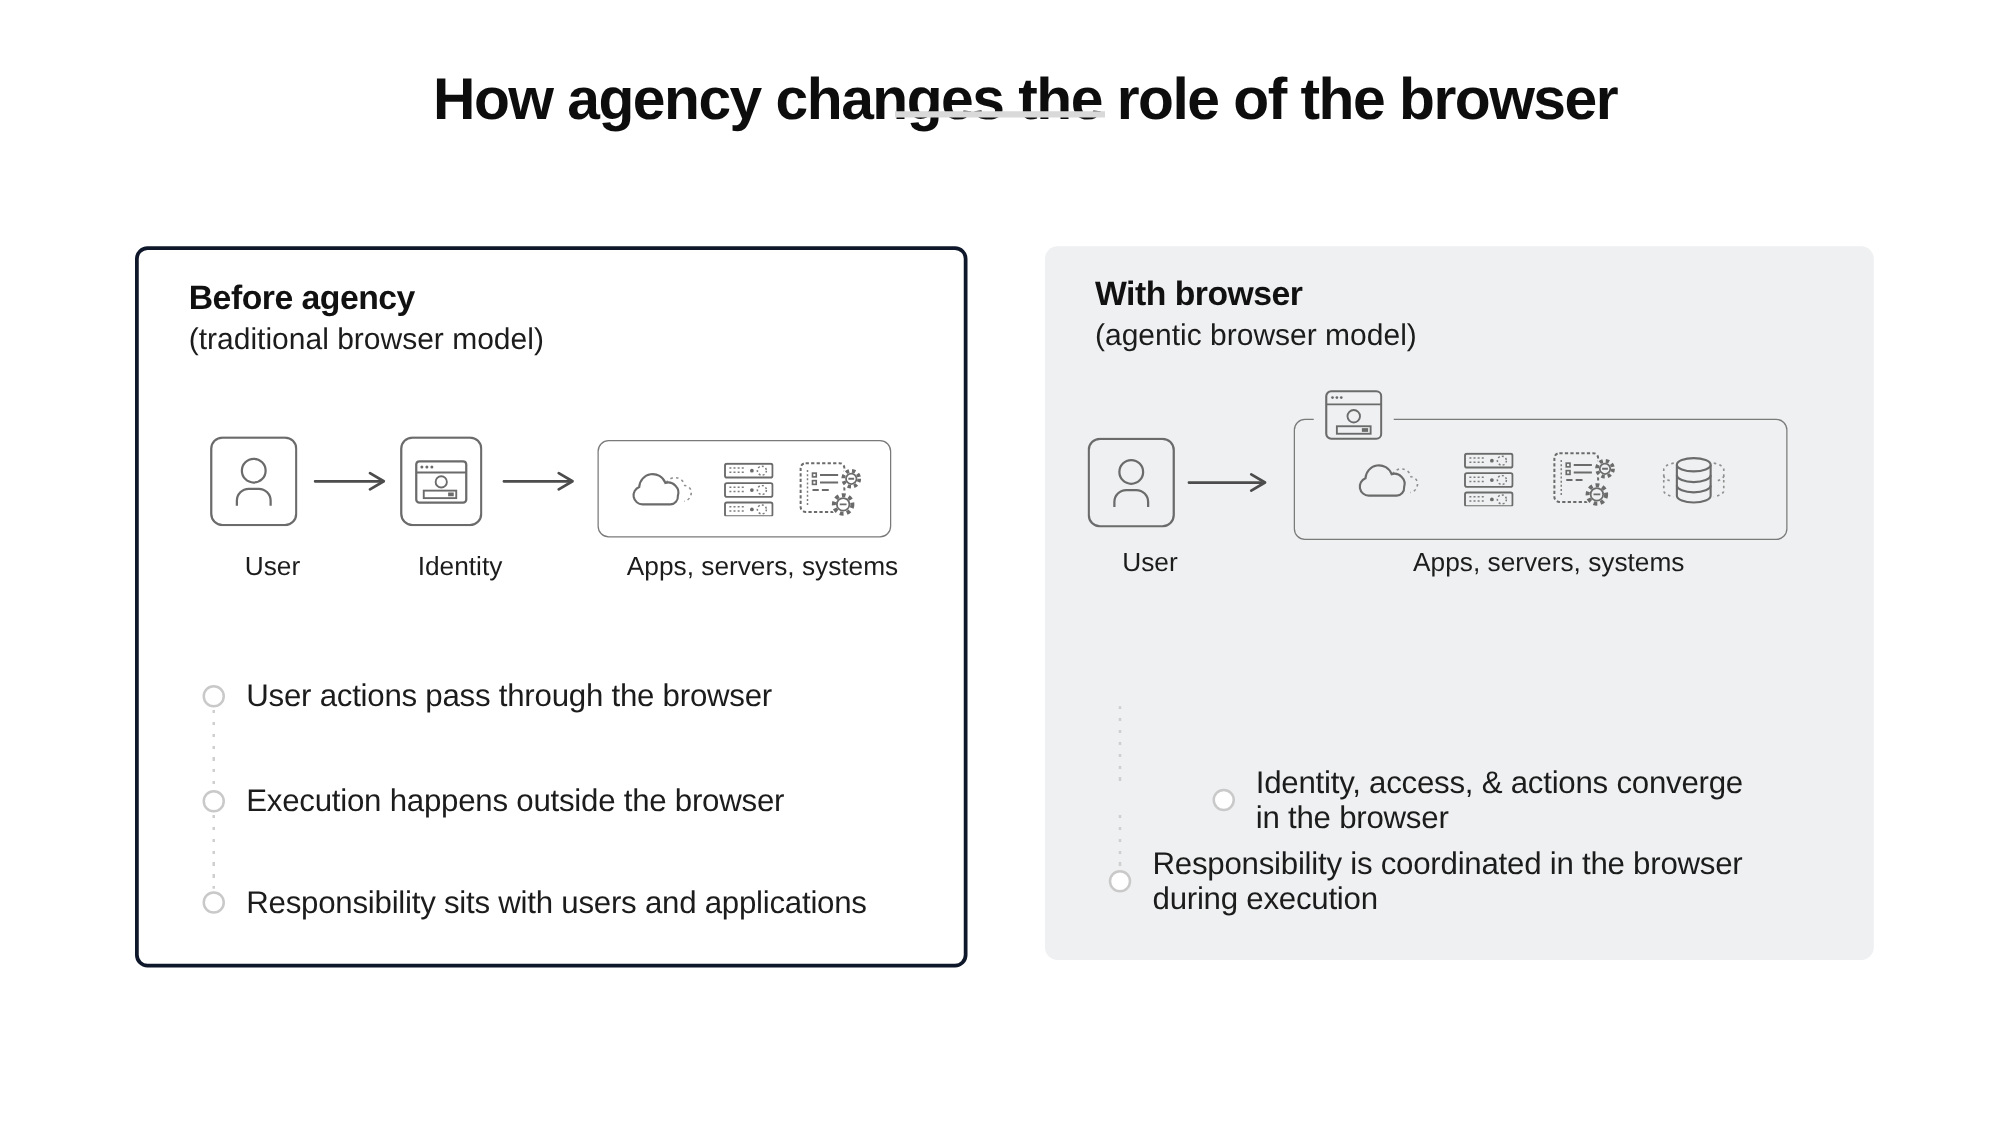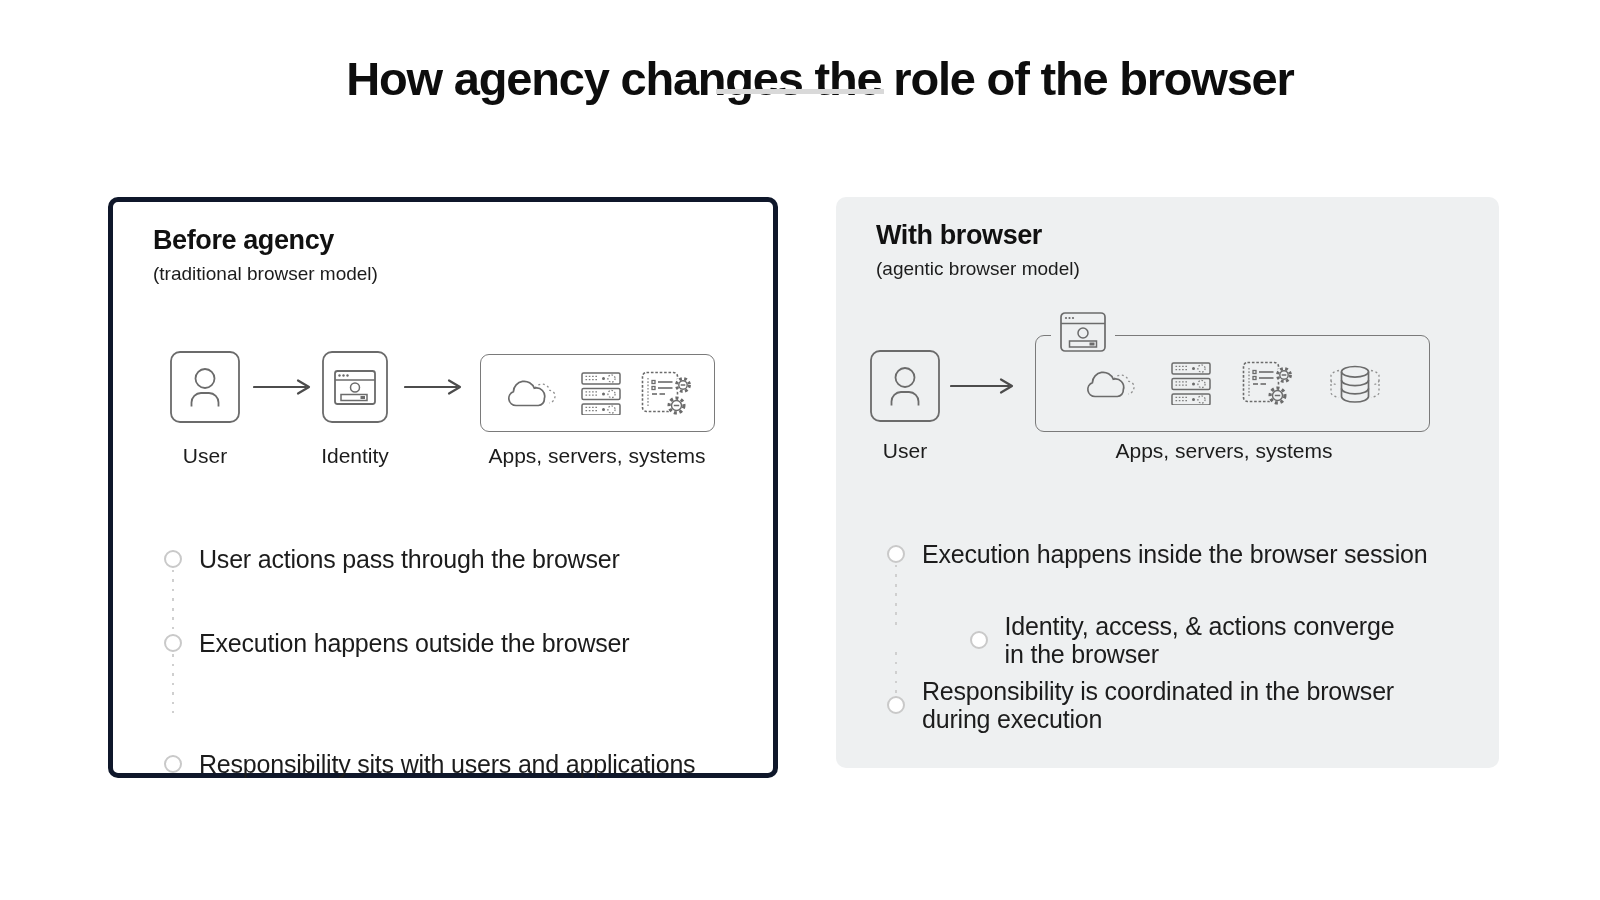--- a/index.html
+++ b/index.html
@@ -4,30 +4,30 @@
 <style>
   html,body{margin:0;padding:0;background:#fff;}
   .stage{position:relative;width:1600px;height:900px;background:#ffffff;overflow:hidden;
          font-family:"Liberation Sans","DejaVu Sans",sans-serif;color:#1c1c1c;}
 
   .title{position:absolute;top:20px;left:0;width:100%;text-align:center;
          font-size:47px;font-weight:bold;letter-spacing:-1.2px;color:#0d0d0d;white-space:nowrap;padding-left:20px;}
   .divider{position:absolute;top:89px;left:716px;width:168px;height:5px;background:#d9d9d9;}
 
   .panel{position:absolute;top:197px;height:571px;border-radius:10px;}
-  .panel-before{left:108px;width:660px;background:#ffffff;border:5px solid #0f172a;--bk:#ffffff;}
+  .panel-before{left:108px;width:660px;background:#ffffff;border:3px solid #0f172a;--bk:#ffffff;}
   .panel-with{left:836px;width:663px;background:#eef0f1;--bk:#eef0f1;}
 
   .heading{position:absolute;left:40px;top:22px;margin:0;font-size:27px;font-weight:bold;
            letter-spacing:-0.4px;color:#111;line-height:32px;}
-  .subheading{position:absolute;left:40px;top:59px;font-size:19px;line-height:26px;color:#1c1c1c;}
+  .subheading{position:absolute;left:40px;top:59px;font-size:24px;line-height:26px;color:#1c1c1c;}
 
   .abs{position:absolute;}
   .flow-label{position:absolute;top:242px;transform:translateX(-50%);font-size:21px;
-              color:#1c1c1c;white-space:nowrap;}
+              color:#1c1c1c;white-space:nowrap;margin-left:15px;}
 
   .apps-box{position:absolute;border:1.5px solid #7a7a7a;border-radius:9px;
             display:flex;align-items:center;justify-content:space-evenly;box-sizing:border-box;}
   .browser-float{position:absolute;background:var(--bk);display:flex;align-items:center;
                  justify-content:center;z-index:2;}
 
   .bullet{position:absolute;left:51px;transform:translateY(-50%);display:flex;
           align-items:center;gap:17px;width:590px;}
   .bullet .dot{width:18px;height:18px;box-sizing:border-box;border:2px solid #c9c9c9;
                border-radius:50%;background:#ffffff;flex:0 0 auto;}
@@ -161,21 +161,21 @@
     <div class="conn" style="top:452px;height:59px;"></div>
 
     <div class="bullet" style="top:357px;">
       <span class="dot"></span>
       <div class="btext">User actions pass through the browser</div>
     </div>
     <div class="bullet" style="top:441px;">
       <span class="dot"></span>
       <div class="btext">Execution happens outside the browser</div>
     </div>
-    <div class="bullet" style="top:522px;margin-top:40px;">
+    <div class="bullet" style="top:522px;">
       <span class="dot"></span>
       <div class="btext">Responsibility sits with users and applications</div>
     </div>
   </section>
 
   <section class="panel panel-with">
     <h2 class="heading">With browser</h2>
     <div class="subheading">(agentic browser model)</div>
 
     <div class="abs" style="left:34px;top:153px;">
@@ -270,24 +270,20 @@
         <rect x="29.5" y="30.5" width="5" height="3" class="fl"></rect>
       </svg>
     </div>
 
     <span class="flow-label" style="left:69px;">User</span>
     <span class="flow-label" style="left:388px;">Apps, servers, systems</span>
 
     <div class="conn" style="top:368px;height:64px;"></div>
     <div class="conn" style="top:455px;height:62px;"></div>
 
-    <div class="bullet" style="top:357px;">
-      <span class="dot"></span>
-      <div class="btext">Execution happens inside the browser session</div>
-    </div>
     <div class="bullet" style="top:443px;justify-content:center;">
       <span class="dot"></span>
       <div class="btext">Identity, access, &amp; actions converge
 in the browser</div>
     </div>
     <div class="bullet" style="top:508px;">
       <span class="dot"></span>
       <div class="btext">Responsibility is coordinated in the browser
 during execution</div>
     </div>

